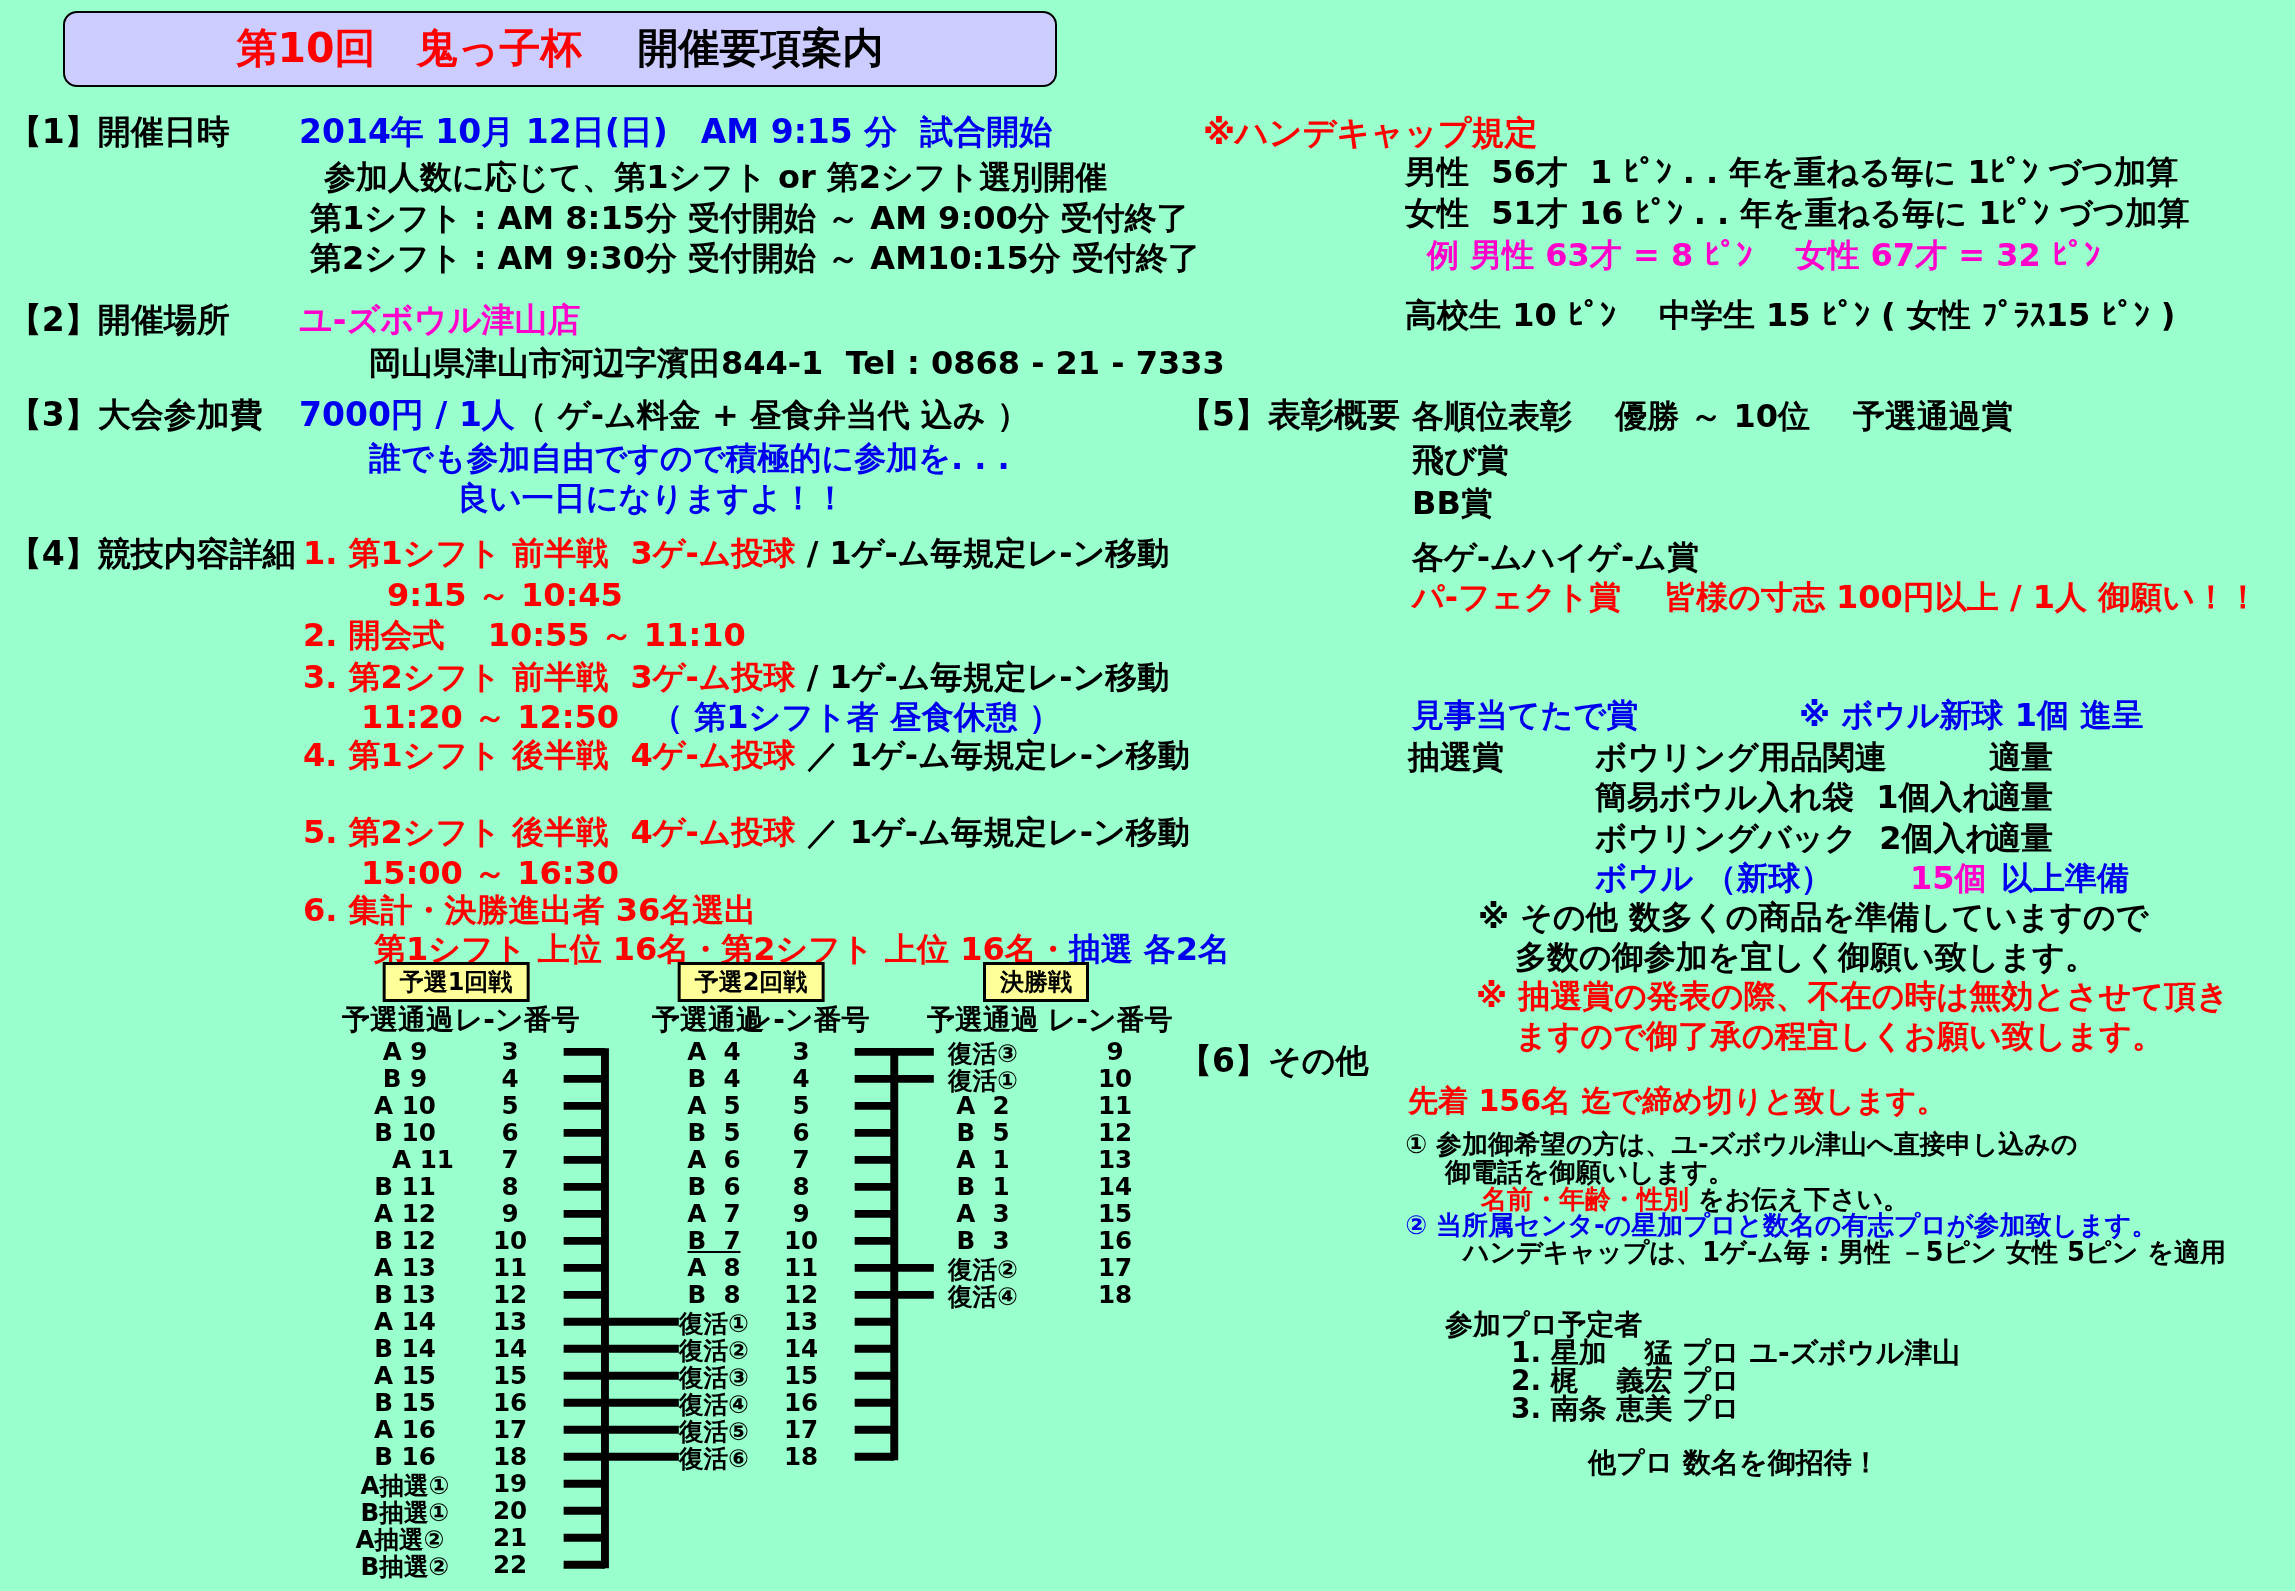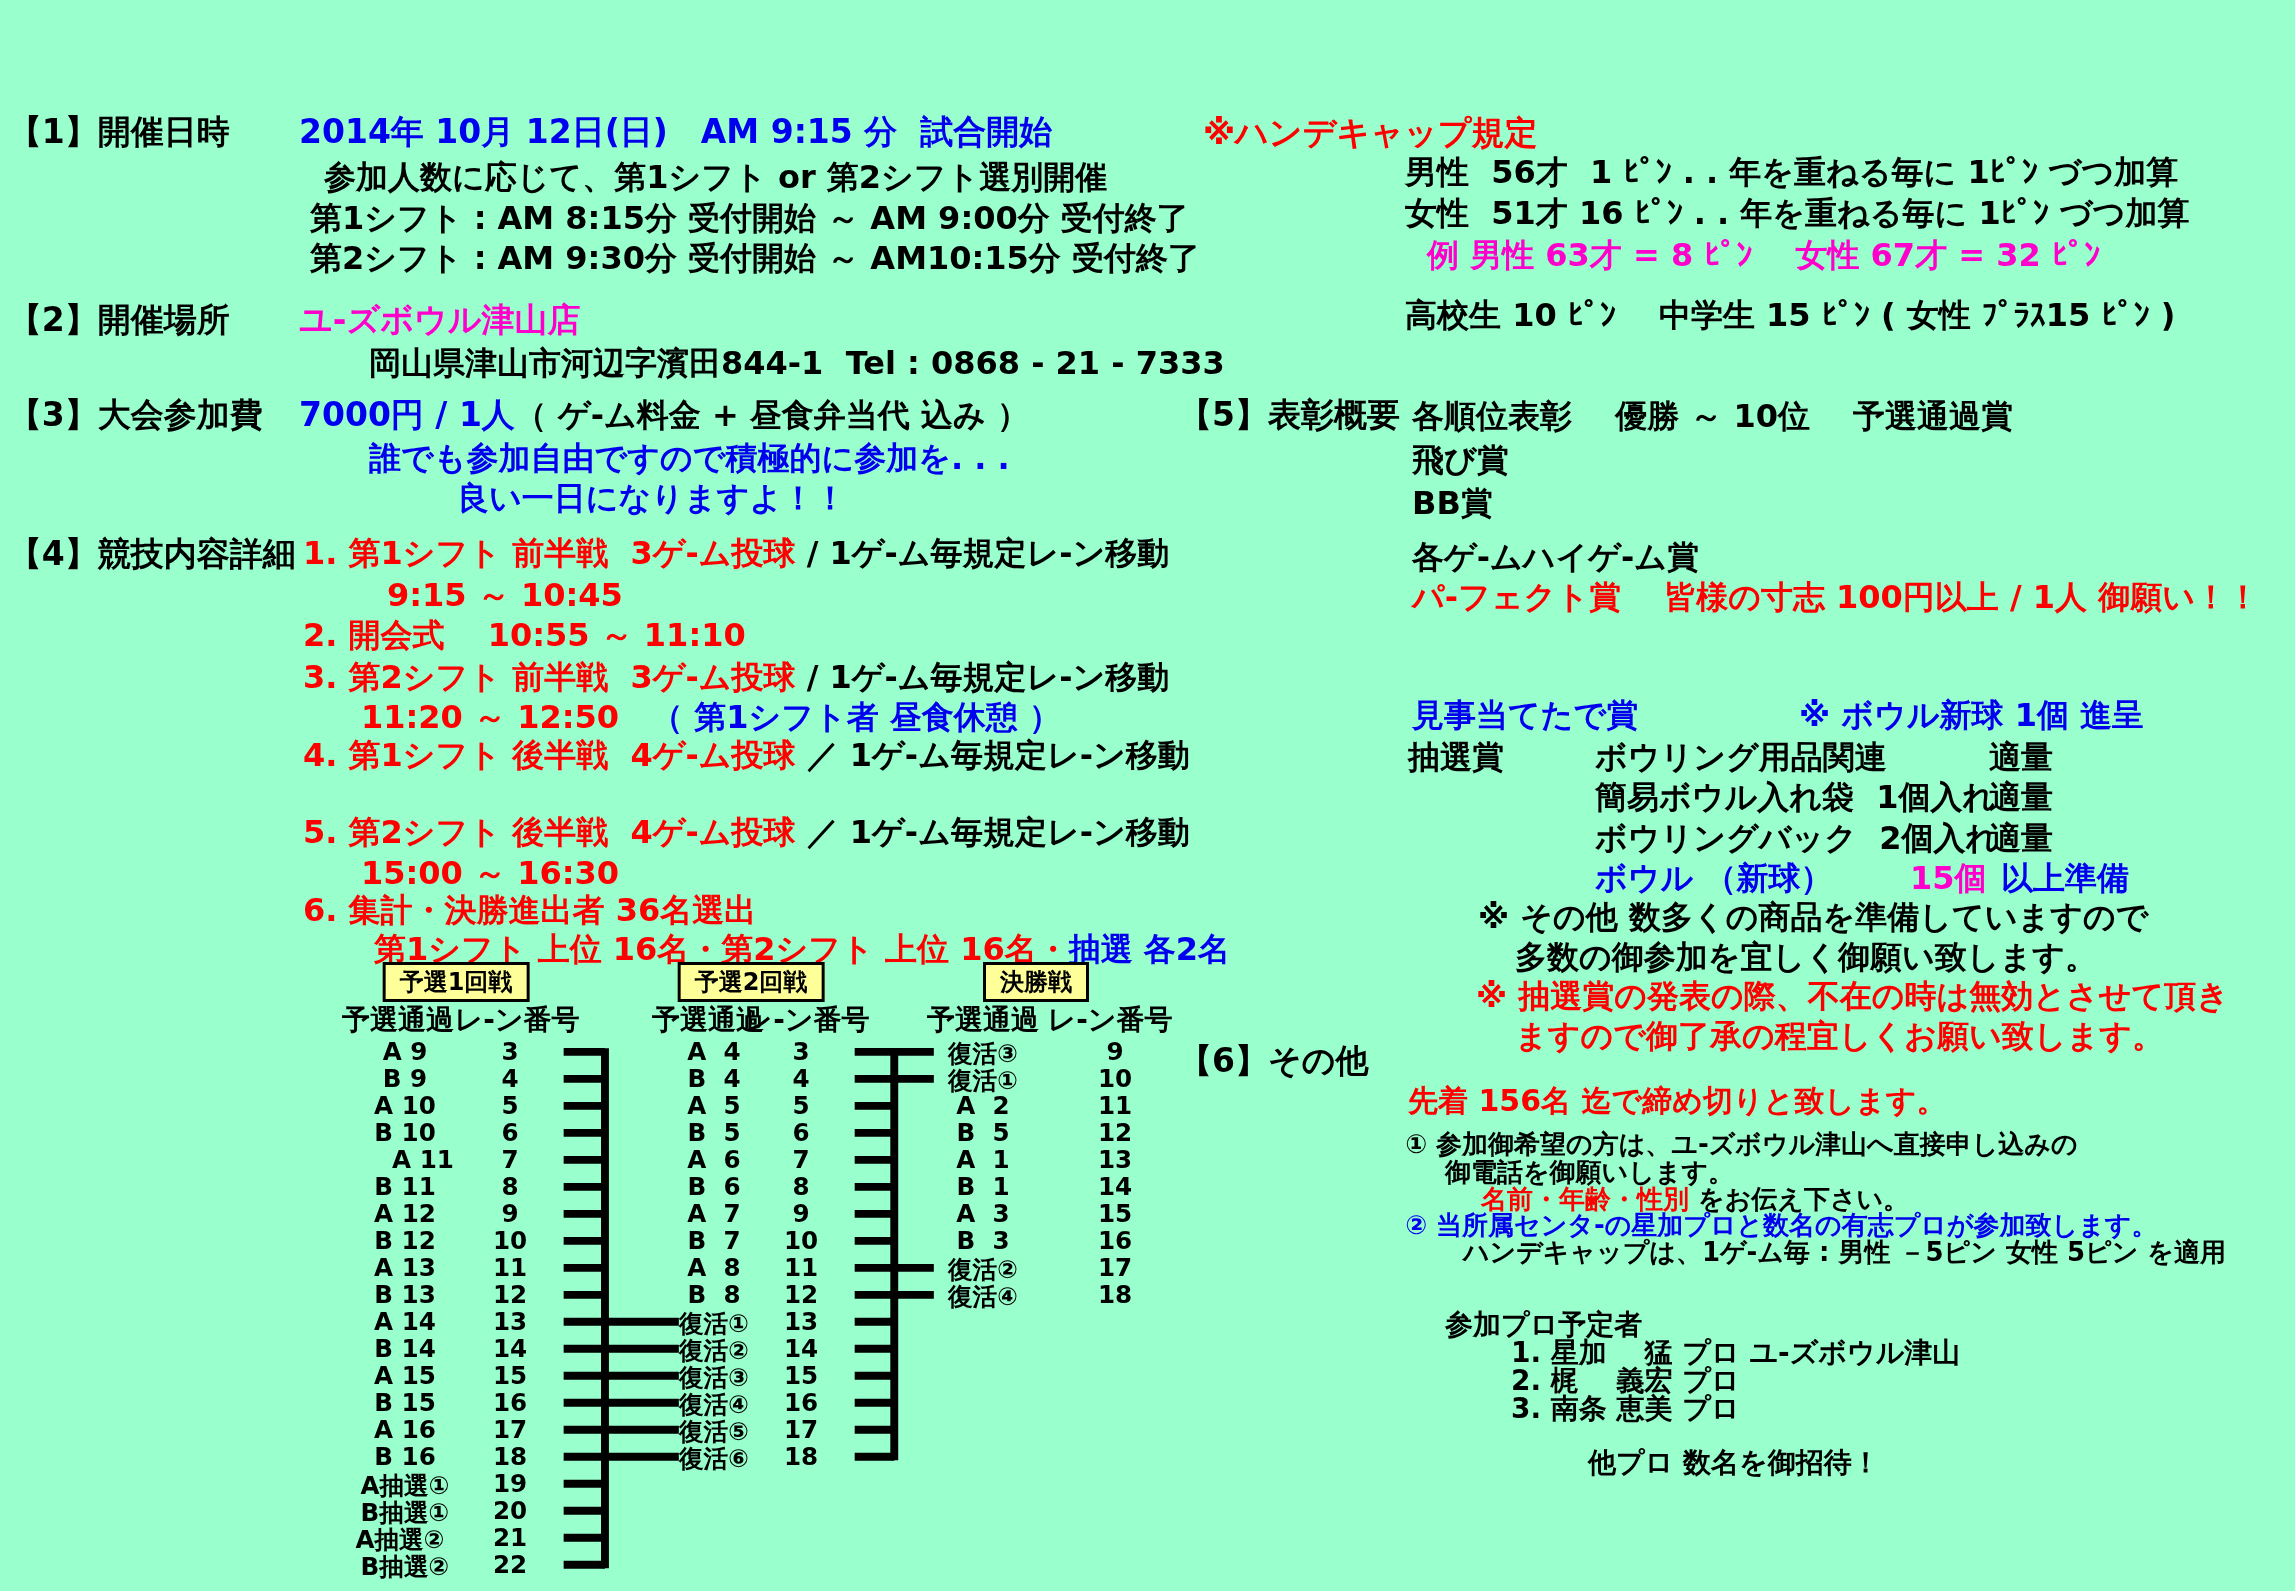--- a/index.html
+++ b/index.html
@@ -15,20 +15,24 @@
             padding:0.9px 14px;font-size:24px;white-space:pre;}
   .cellname,.celllane{position:absolute;transform:translateX(-50%);white-space:pre;font-size:24.6px;}
   .hdr{position:absolute;transform:translateX(-50%);white-space:pre;font-size:28px;top:1001px;}
   svg.brackets{position:absolute;left:0;top:0;pointer-events:none;}
 </style>
 </head>
 <body>
 
 <div class="page">
 
+  <div class="titlebox">
+    <span class="s46 red">第10回　鬼っ子杯</span>
+    <span class="s46 blk">開催要項案内</span>
+  </div>
 
   <div class="ln s38 blk" style="left:8.8px;top:113px">【1】開催日時</div>
   <div class="ln s38 blue" style="left:299px;top:113px">2014年 10月 12日(日)　AM 9:15 分  試合開始</div>
   <div class="ln s36 blk" style="left:324px;top:159px">参加人数に応じて、第1シフト or 第2シフト選別開催</div>
   <div class="ln s36 blk" style="left:310px;top:200px">第1シフト : AM 8:15分 受付開始 ～ AM 9:00分 受付終了</div>
   <div class="ln s36 blk" style="left:310px;top:240px">第2シフト : AM 9:30分 受付開始 ～ AM10:15分 受付終了</div>
 
   <div class="ln s38 blk" style="left:8.8px;top:301px">【2】開催場所</div>
   <div class="ln s38 mag" style="left:299px;top:301px">ユ-ズボウル津山店</div>
   <div class="ln s36 blk" style="left:369px;top:345px">岡山県津山市河辺字濱田844-1  Tel : 0868 - 21 - 7333</div>
@@ -109,21 +113,21 @@
       <span class="cellname" style="left: 714px; top: 1091px;">A  5</span>
       <span class="celllane" style="left: 801px; top: 1091px;">5</span>
       <span class="cellname" style="left: 714px; top: 1118px;">B  5</span>
       <span class="celllane" style="left: 801px; top: 1118px;">6</span>
       <span class="cellname" style="left: 714px; top: 1145px;">A  6</span>
       <span class="celllane" style="left: 801px; top: 1145px;">7</span>
       <span class="cellname" style="left: 714px; top: 1172px;">B  6</span>
       <span class="celllane" style="left: 801px; top: 1172px;">8</span>
       <span class="cellname" style="left: 714px; top: 1199px;">A  7</span>
       <span class="celllane" style="left: 801px; top: 1199px;">9</span>
-      <span class="cellname" style="left: 714px; top: 1226px;">B  7</span>
+      <span class="cellname" style="left: 714px; top: 1226px; text-decoration: underline;">B  7</span>
       <span class="celllane" style="left: 801px; top: 1226px;">10</span>
       <span class="cellname" style="left: 714px; top: 1253px;">A  8</span>
       <span class="celllane" style="left: 801px; top: 1253px;">11</span>
       <span class="cellname" style="left: 714px; top: 1280px;">B  8</span>
       <span class="celllane" style="left: 801px; top: 1280px;">12</span>
       <span class="cellname" style="left: 714px; top: 1307px;">復活①</span>
       <span class="celllane" style="left: 801px; top: 1307px;">13</span>
       <span class="cellname" style="left: 714px; top: 1334px;">復活②</span>
       <span class="celllane" style="left: 801px; top: 1334px;">14</span>
       <span class="cellname" style="left: 714px; top: 1361px;">復活③</span>

